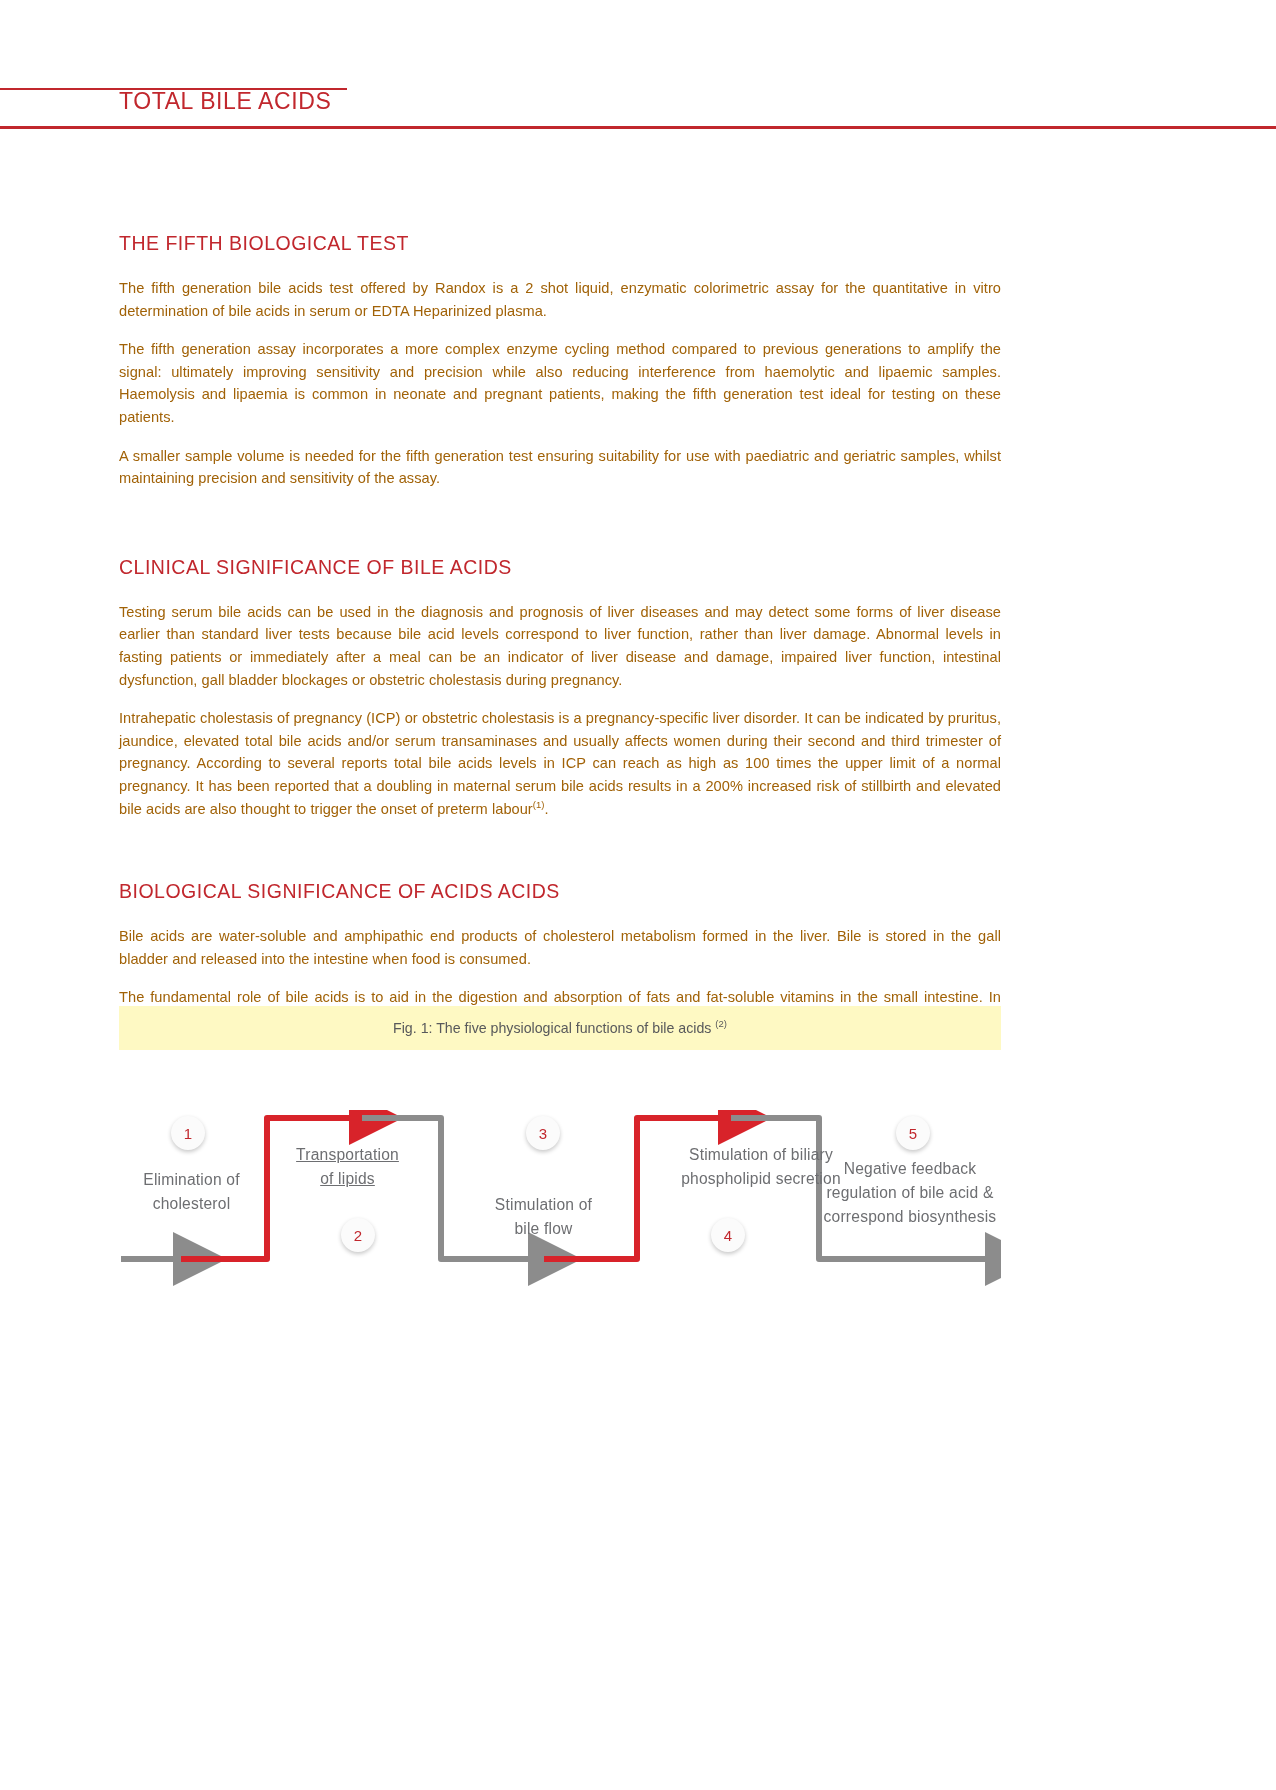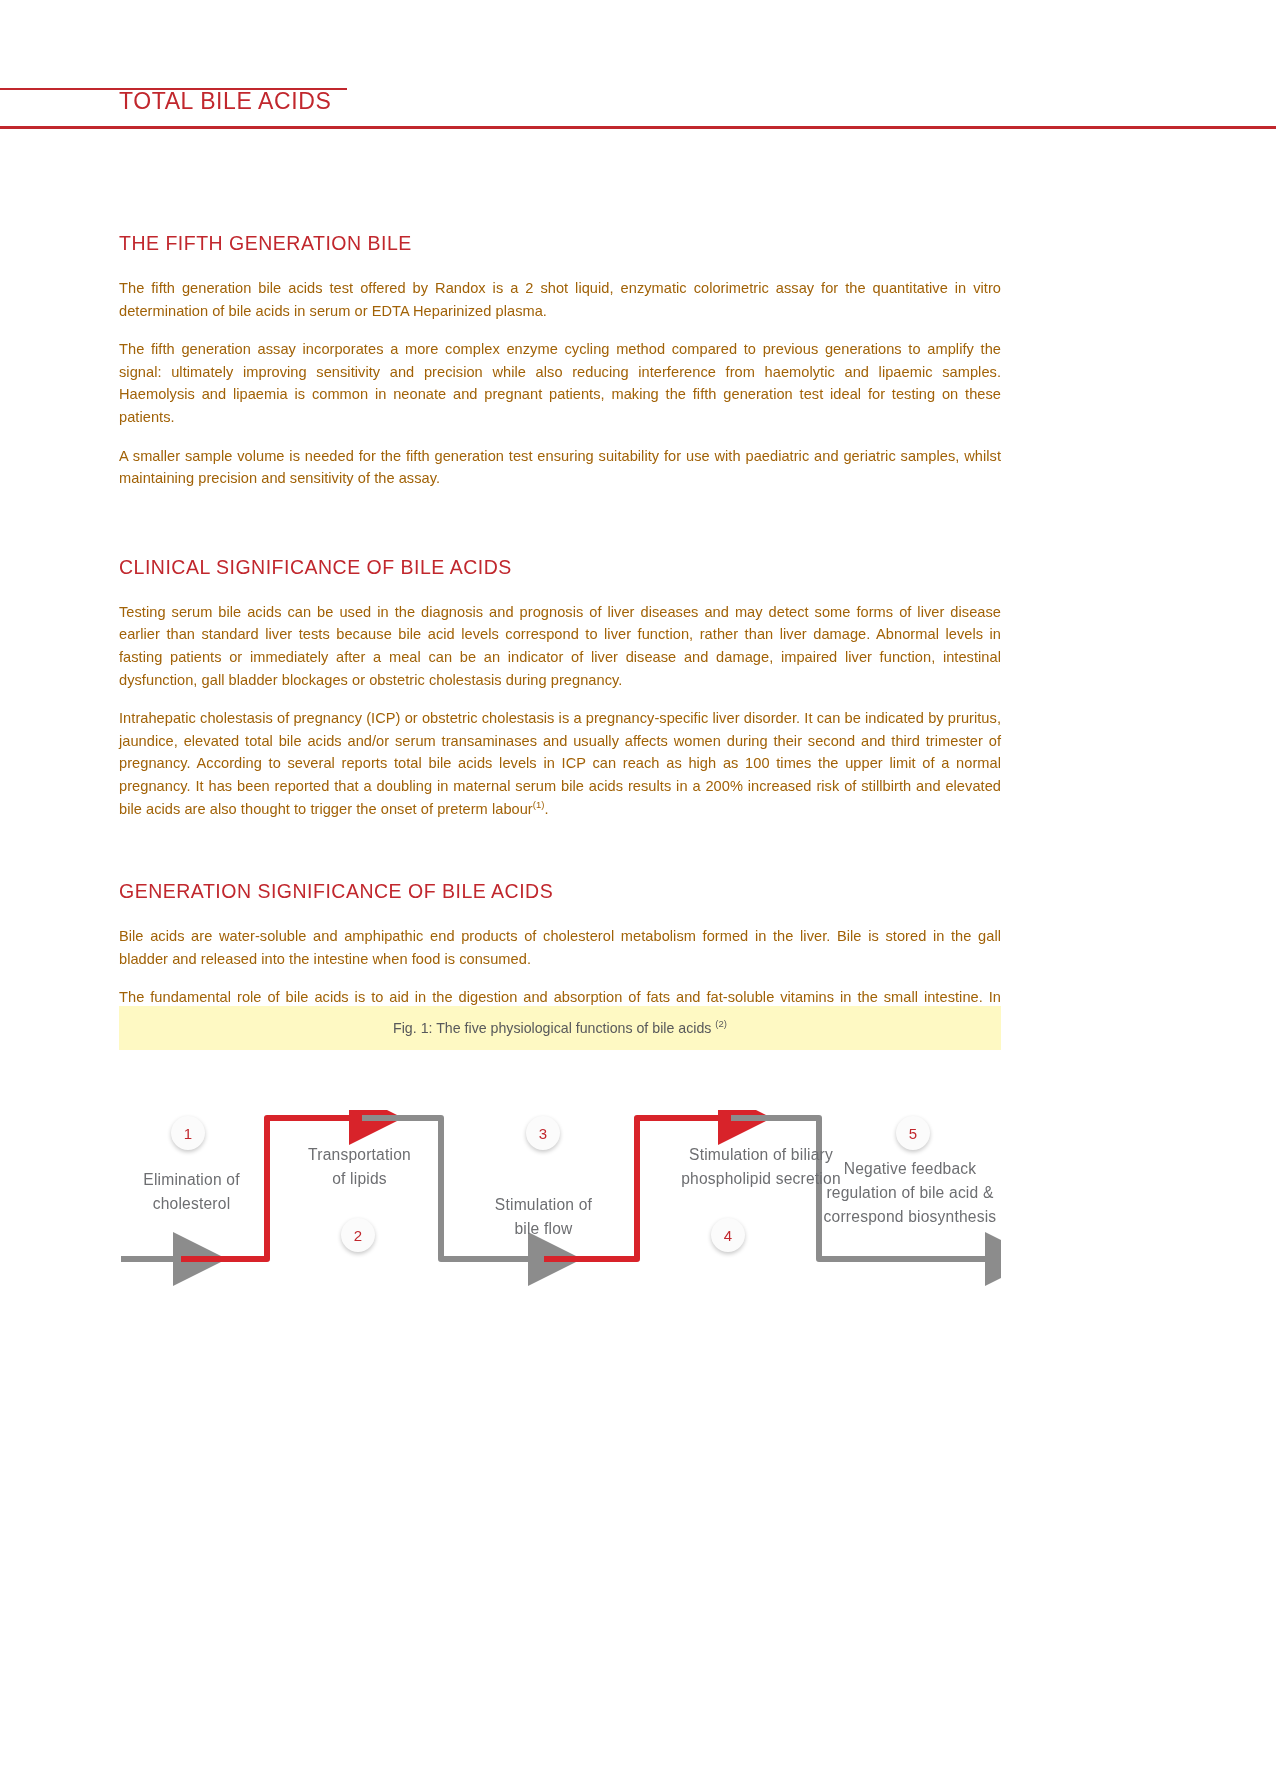--- a/index.html
+++ b/index.html
@@ -88,34 +88,34 @@
 <body>
 
 <div id="header">
   <div id="header-rule-top"></div>
   <div id="header-title">TOTAL BILE ACIDS</div>
   <div id="header-rule-bottom"></div>
 </div>
 
 <div id="content">
 
-  <h2 class="section-heading">THE FIFTH GENERATION BILE</h2>
+  <h2 class="section-heading">THE FIFTH BIOLOGICAL TEST</h2>
   <p class="body-text">The fifth generation bile acids test offered by Randox is a 2 shot liquid, enzymatic colorimetric assay for the quantitative in vitro determination of bile acids in serum or EDTA Heparinized plasma.</p>
   <p class="body-text">The fifth generation assay incorporates a more complex enzyme cycling method compared to previous generations to amplify the signal: ultimately improving sensitivity and precision while also reducing interference from haemolytic and lipaemic samples. Haemolysis and lipaemia is common in neonate and pregnant patients, making the fifth generation test ideal for testing on these patients.</p>
   <p class="body-text">A smaller sample volume is needed for the fifth generation test ensuring suitability for use with paediatric and geriatric samples, whilst maintaining precision and sensitivity of the assay.</p>
 
   <div class="gap-lg"></div>
 
   <h2 class="section-heading">CLINICAL SIGNIFICANCE OF BILE ACIDS</h2>
   <p class="body-text">Testing serum bile acids can be used in the diagnosis and prognosis of liver diseases and may detect some forms of liver disease earlier than standard liver tests because bile acid levels correspond to liver function, rather than liver damage. Abnormal levels in fasting patients or immediately after a meal can be an indicator of liver disease and damage, impaired liver function, intestinal dysfunction, gall bladder blockages or obstetric cholestasis during pregnancy.</p>
   <p class="body-text"><span>Intrahepatic cholestasis of pregnancy (ICP) or obstetric cholestasis is a pregnancy-specific liver disorder. It can be indicated by pruritus, jaundice, elevated total bile acids and/or serum transaminases and usually affects women during their second and third trimester of pregnancy. According to several reports total bile acids levels in ICP can reach as high as 100 times the upper limit of a normal pregnancy. It has been reported that a doubling in maternal serum bile acids results in a 200% increased risk of stillbirth and elevated bile acids are also thought to trigger the onset of preterm labour</span><sup>(1)</sup><span>.</span></p>
 
   <div class="gap-md"></div>
 
-  <h2 class="section-heading">GENERATION SIGNIFICANCE OF BILE ACIDS</h2>
+  <h2 class="section-heading">BIOLOGICAL SIGNIFICANCE OF ACIDS ACIDS</h2>
   <p class="body-text">Bile acids are water-soluble and amphipathic end products of cholesterol metabolism formed in the liver. Bile is stored in the gall bladder and released into the intestine when food is consumed.</p>
   <p class="body-text"><span>The fundamental role of bile acids is to aid in the digestion and absorption of fats and fat-soluble vitamins in the small intestine. In effect, bile acids have five physiological functions within the body. </span><sup>(2)</sup></p>
 </div>
 
 <div id="figure">
 
   <div id="figure-caption-bar">
     <span id="figure-caption-text"><span>Fig. 1: The five physiological functions of bile acids </span><sup>(2)</sup></span>
   </div>
 
@@ -146,21 +146,21 @@
       <span>1</span>
     </div>
     <div class="node-label" style="left:0px; top:58px; width:145px;">
       <div>Elimination of</div>
       <div>cholesterol</div>
     </div>
 
     <div class="step-badge" style="left:222px; top:108px;">
       <span>2</span>
     </div>
-    <div class="node-label" style="left:168px; top:33px; width:145px;">
+    <div class="node-label" style="left:156px; top:33px; width:145px;text-decoration:underline;">
       <div>Transportation</div>
       <div>of lipids</div>
     </div>
 
     <div class="step-badge" style="left:407px; top:6px;">
       <span>3</span>
     </div>
     <div class="node-label" style="left:352px; top:83px; width:145px;">
       <div>Stimulation of</div>
       <div>bile flow</div>

